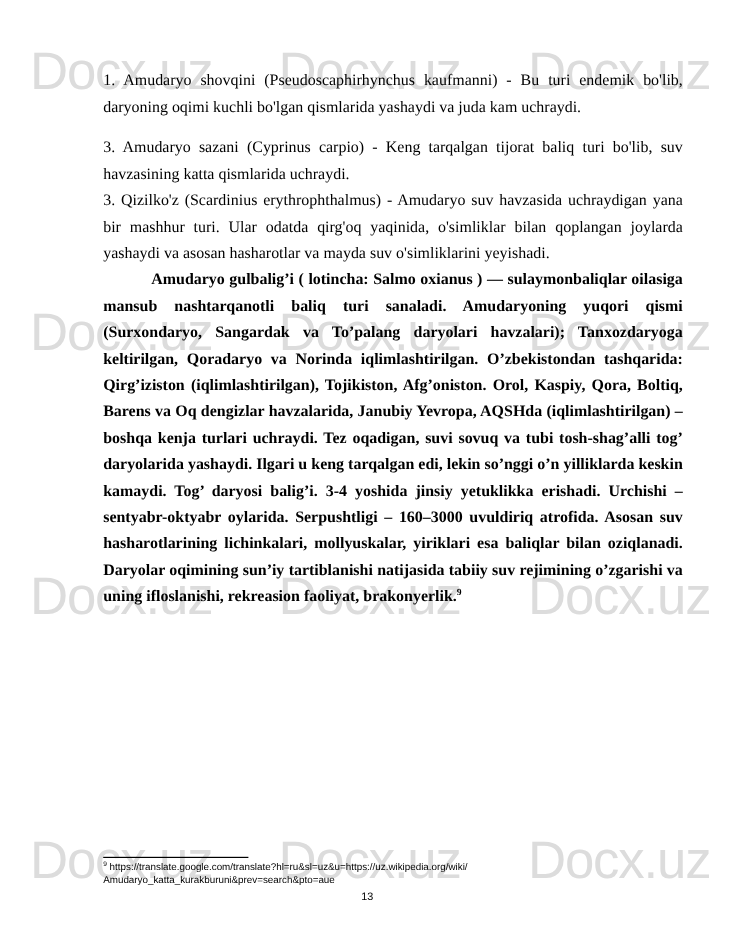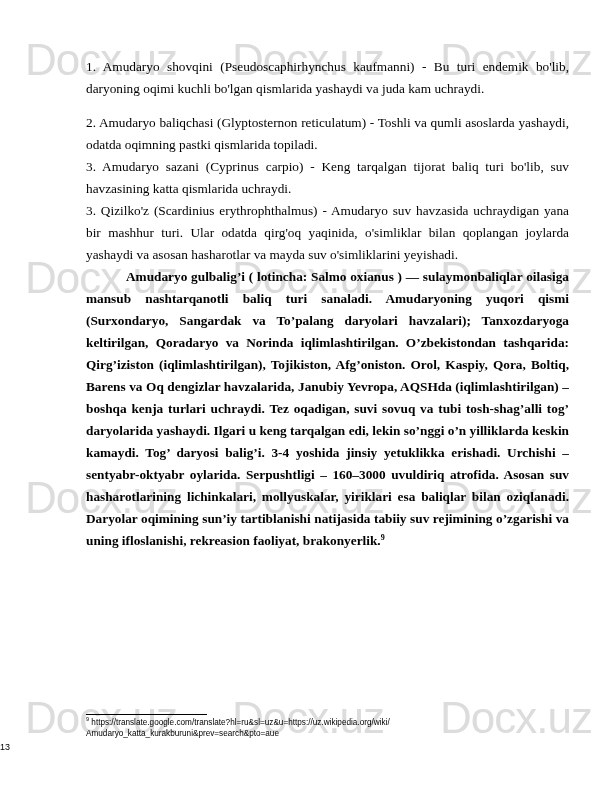--- a/index.html
+++ b/index.html
@@ -74,21 +74,21 @@
     .footnote .fn-mark {
       font-size: 5.5px;
       vertical-align: super;
       line-height: 0;
     }
     .page-number {
       position: absolute;
       left: 0;
       width: 612px;
       top: 742px;
-      text-align: left;
+      text-align: center;
       font-family: "Liberation Sans", "DejaVu Sans", sans-serif;
       font-size: 9px;
       z-index: 1;
     }
   </style>
 </head>
 <body>
 
 <div class="watermark-layer">
   <span class="wm" style="left:25px; top:38px;">Docx.uz</span>
@@ -103,21 +103,20 @@
   <span class="wm" style="left:232px; top:476px;">Docx.uz</span>
   <span class="wm" style="left:440px; top:476px;">Docx.uz</span>
 
   <span class="wm" style="left:25px; top:696px;">Docx.uz</span>
   <span class="wm" style="left:232px; top:696px;">Docx.uz</span>
   <span class="wm" style="left:440px; top:696px;">Docx.uz</span>
 </div>
 
 <div class="page">
   <p class="para gap-after">1.  Amudaryo shovqini (Pseudoscaphirhynchus kaufmanni) - Bu turi endemik bo'lib, daryoning oqimi kuchli bo'lgan qismlarida yashaydi va juda kam uchraydi.</p>
-  <p class="para">2.  Amudaryo baliqchasi (Glyptosternon reticulatum) - Toshli va qumli asoslarda yashaydi, odatda oqimning pastki qismlarida topiladi.</p>
   <p class="para">3.  Amudaryo sazani (Cyprinus carpio) - Keng tarqalgan tijorat baliq turi bo'lib, suv havzasining katta qismlarida uchraydi.</p>
   <p class="para">3.  Qizilko'z (Scardinius erythrophthalmus) - Amudaryo suv havzasida uchraydigan yana bir mashhur turi. Ular odatda qirg'oq yaqinida, o'simliklar bilan qoplangan joylarda yashaydi va asosan hasharotlar va mayda suv o'simliklarini yeyishadi.</p>
   <p class="para indent"><span>Amudaryo gulbalig’i ( lotincha: Salmo oxianus ) — sulaymonbaliqlar oilasiga mansub nashtarqanotli baliq turi sanaladi. Amudaryoning yuqori qismi (Surxondaryo, Sangardak va To’palang daryolari havzalari); Tanxozdaryoga keltirilgan, Qoradaryo va Norinda iqlimlashtirilgan. O’zbekistondan tashqarida: Qirg’iziston (iqlimlashtirilgan), Tojikiston, Afg’oniston. Orol, Kaspiy, Qora, Boltiq, Barens va Oq dengizlar havzalarida, Janubiy Yevropa, AQSHda (iqlimlashtirilgan) – boshqa kenja turlari uchraydi. Tez oqadigan, suvi sovuq va tubi tosh-shag’alli tog’ daryolarida yashaydi. Ilgari u keng tarqalgan edi, lekin so’nggi o’n yilliklarda keskin kamaydi. Tog’ daryosi balig’i. 3-4 yoshida jinsiy yetuklikka erishadi. Urchishi – sentyabr-oktyabr oylarida. Serpushtligi – 160–3000 uvuldiriq atrofida. Asosan suv hasharotlarining lichinkalari, mollyuskalar, yiriklari esa baliqlar bilan oziqlanadi. Daryolar oqimining sun’iy tartiblanishi natijasida tabiiy suv rejimining o’zgarishi va uning ifloslanishi, rekreasion faoliyat, brakonyerlik.</span><span class="sup">9</span></p>
 </div>
 
 <div class="footnote-rule"></div>
 
 <div class="footnote">
   <span class="fn-mark">9</span><span> https://translate.google.com/translate?hl=ru&amp;sl=uz&amp;u=https://uz.wikipedia.org/wiki/ Amudaryo_katta_kurakburuni&amp;prev=search&amp;pto=aue</span>
 </div>

